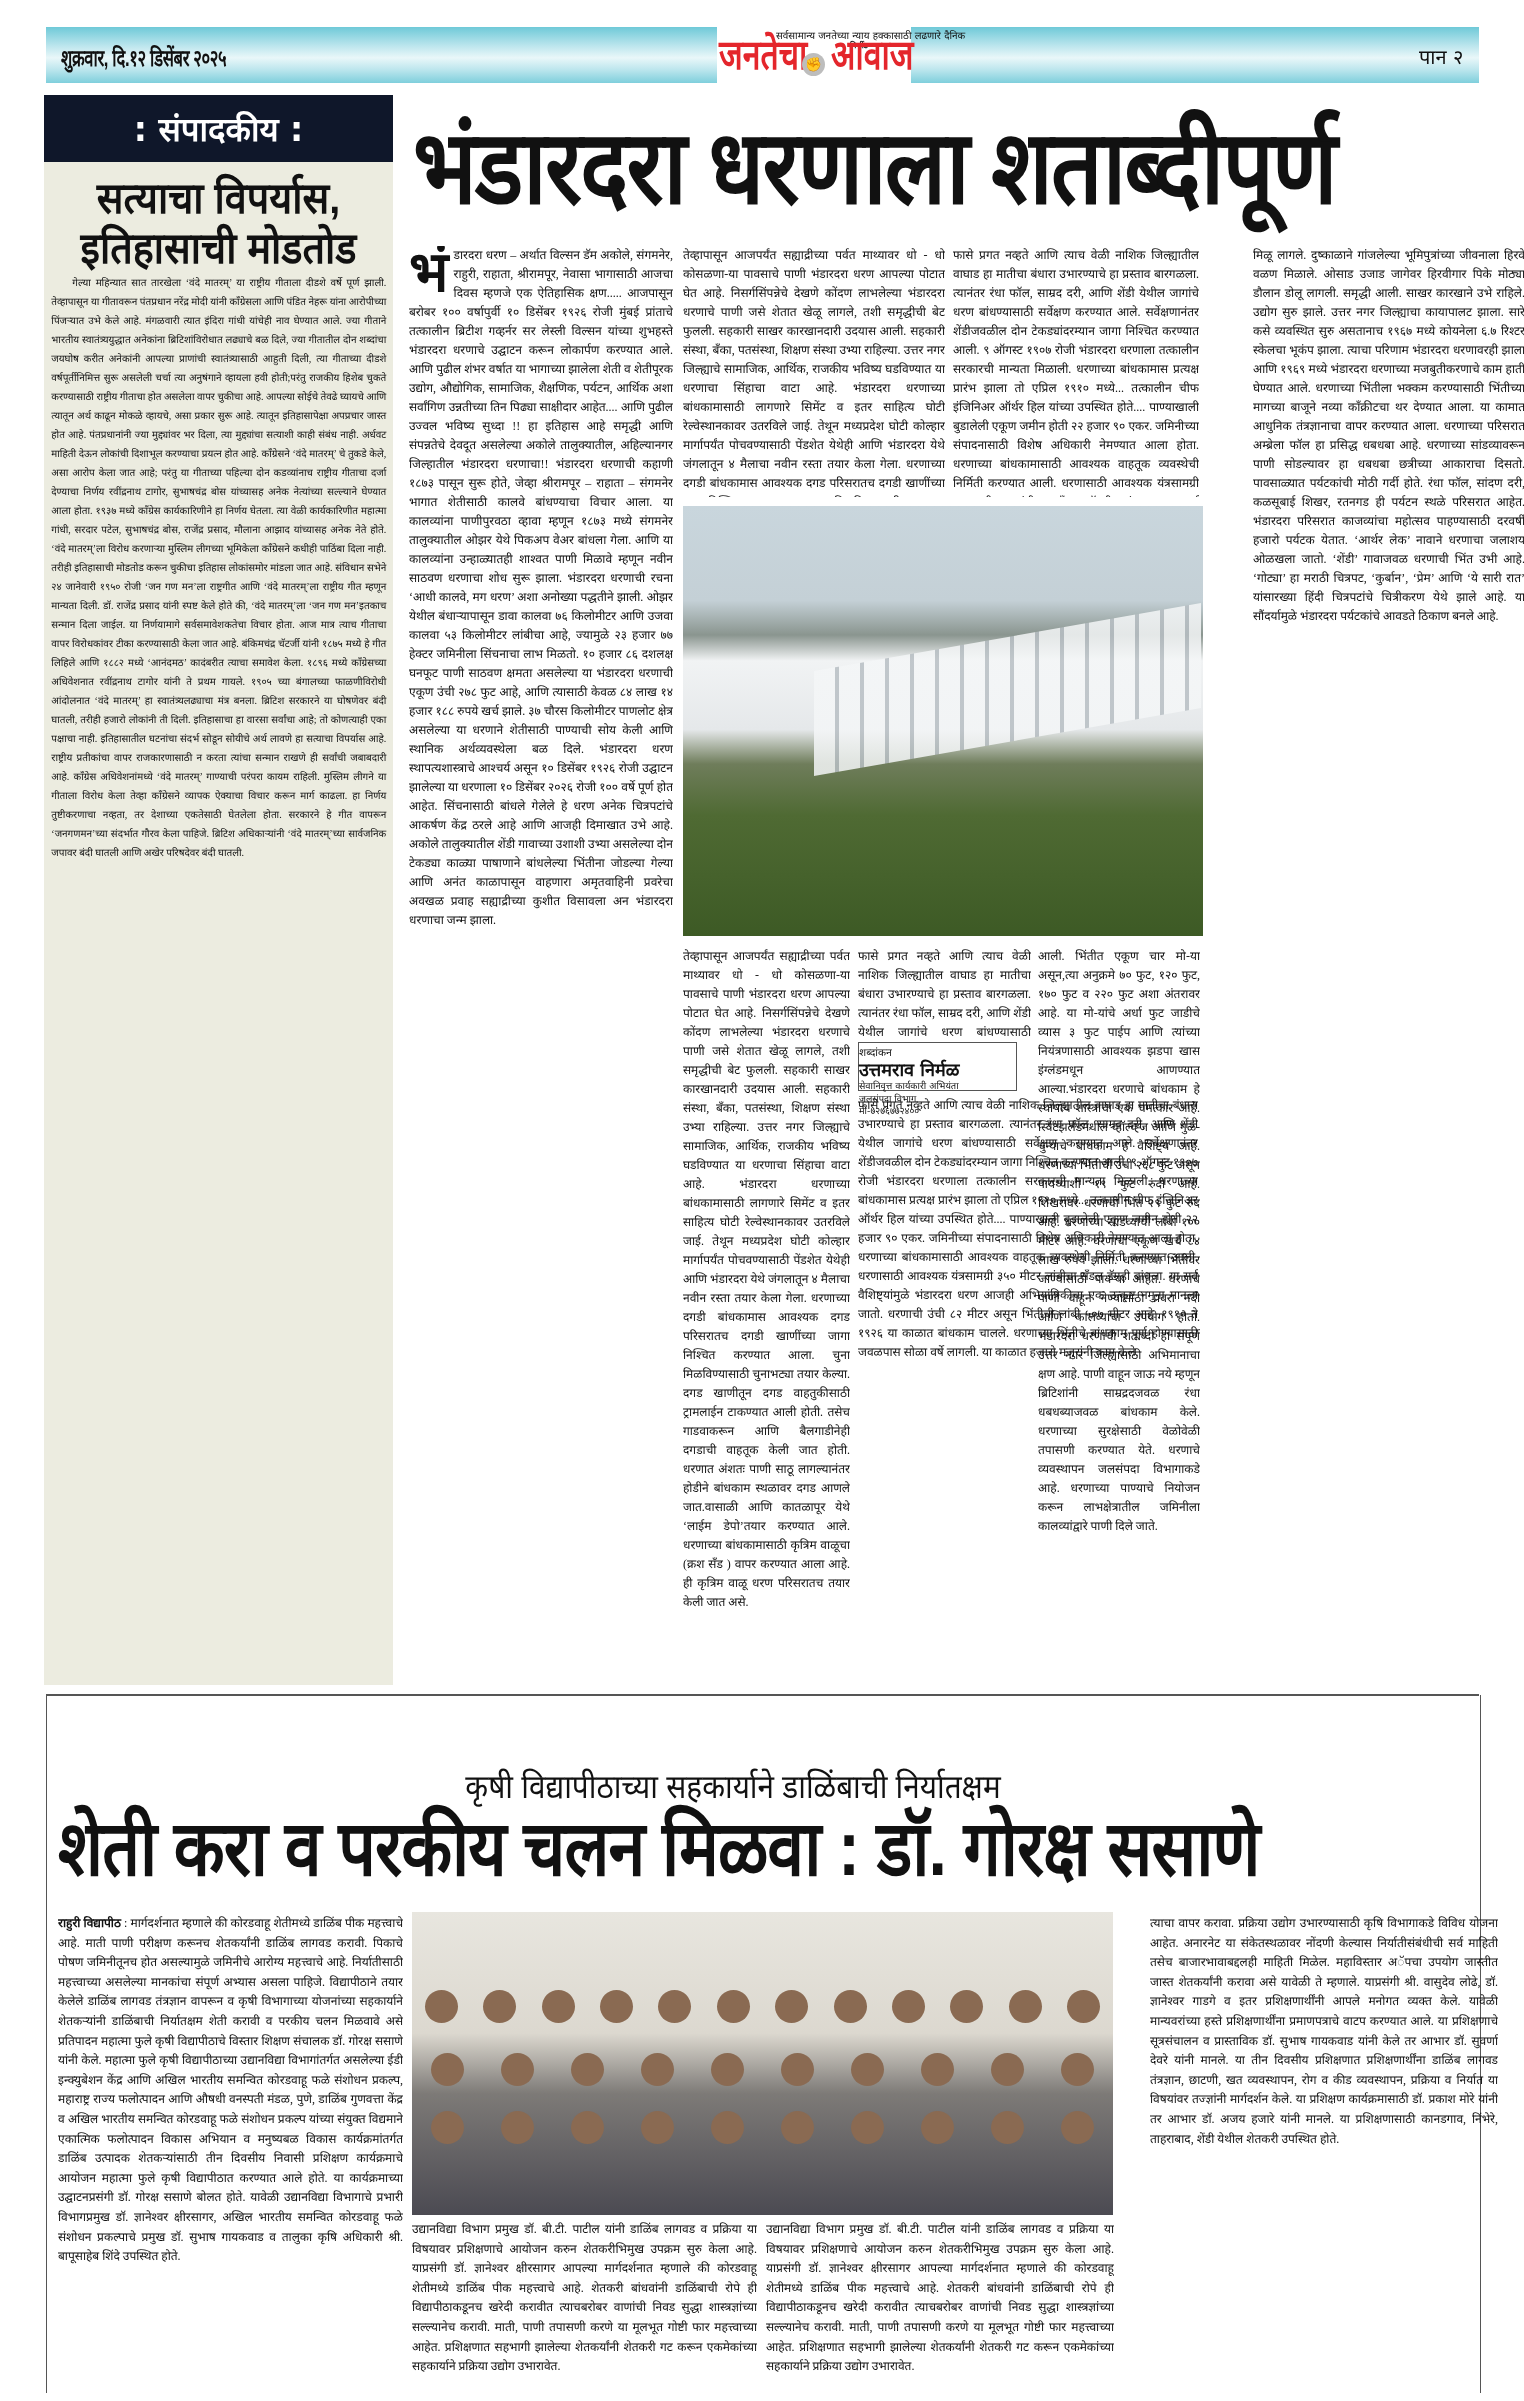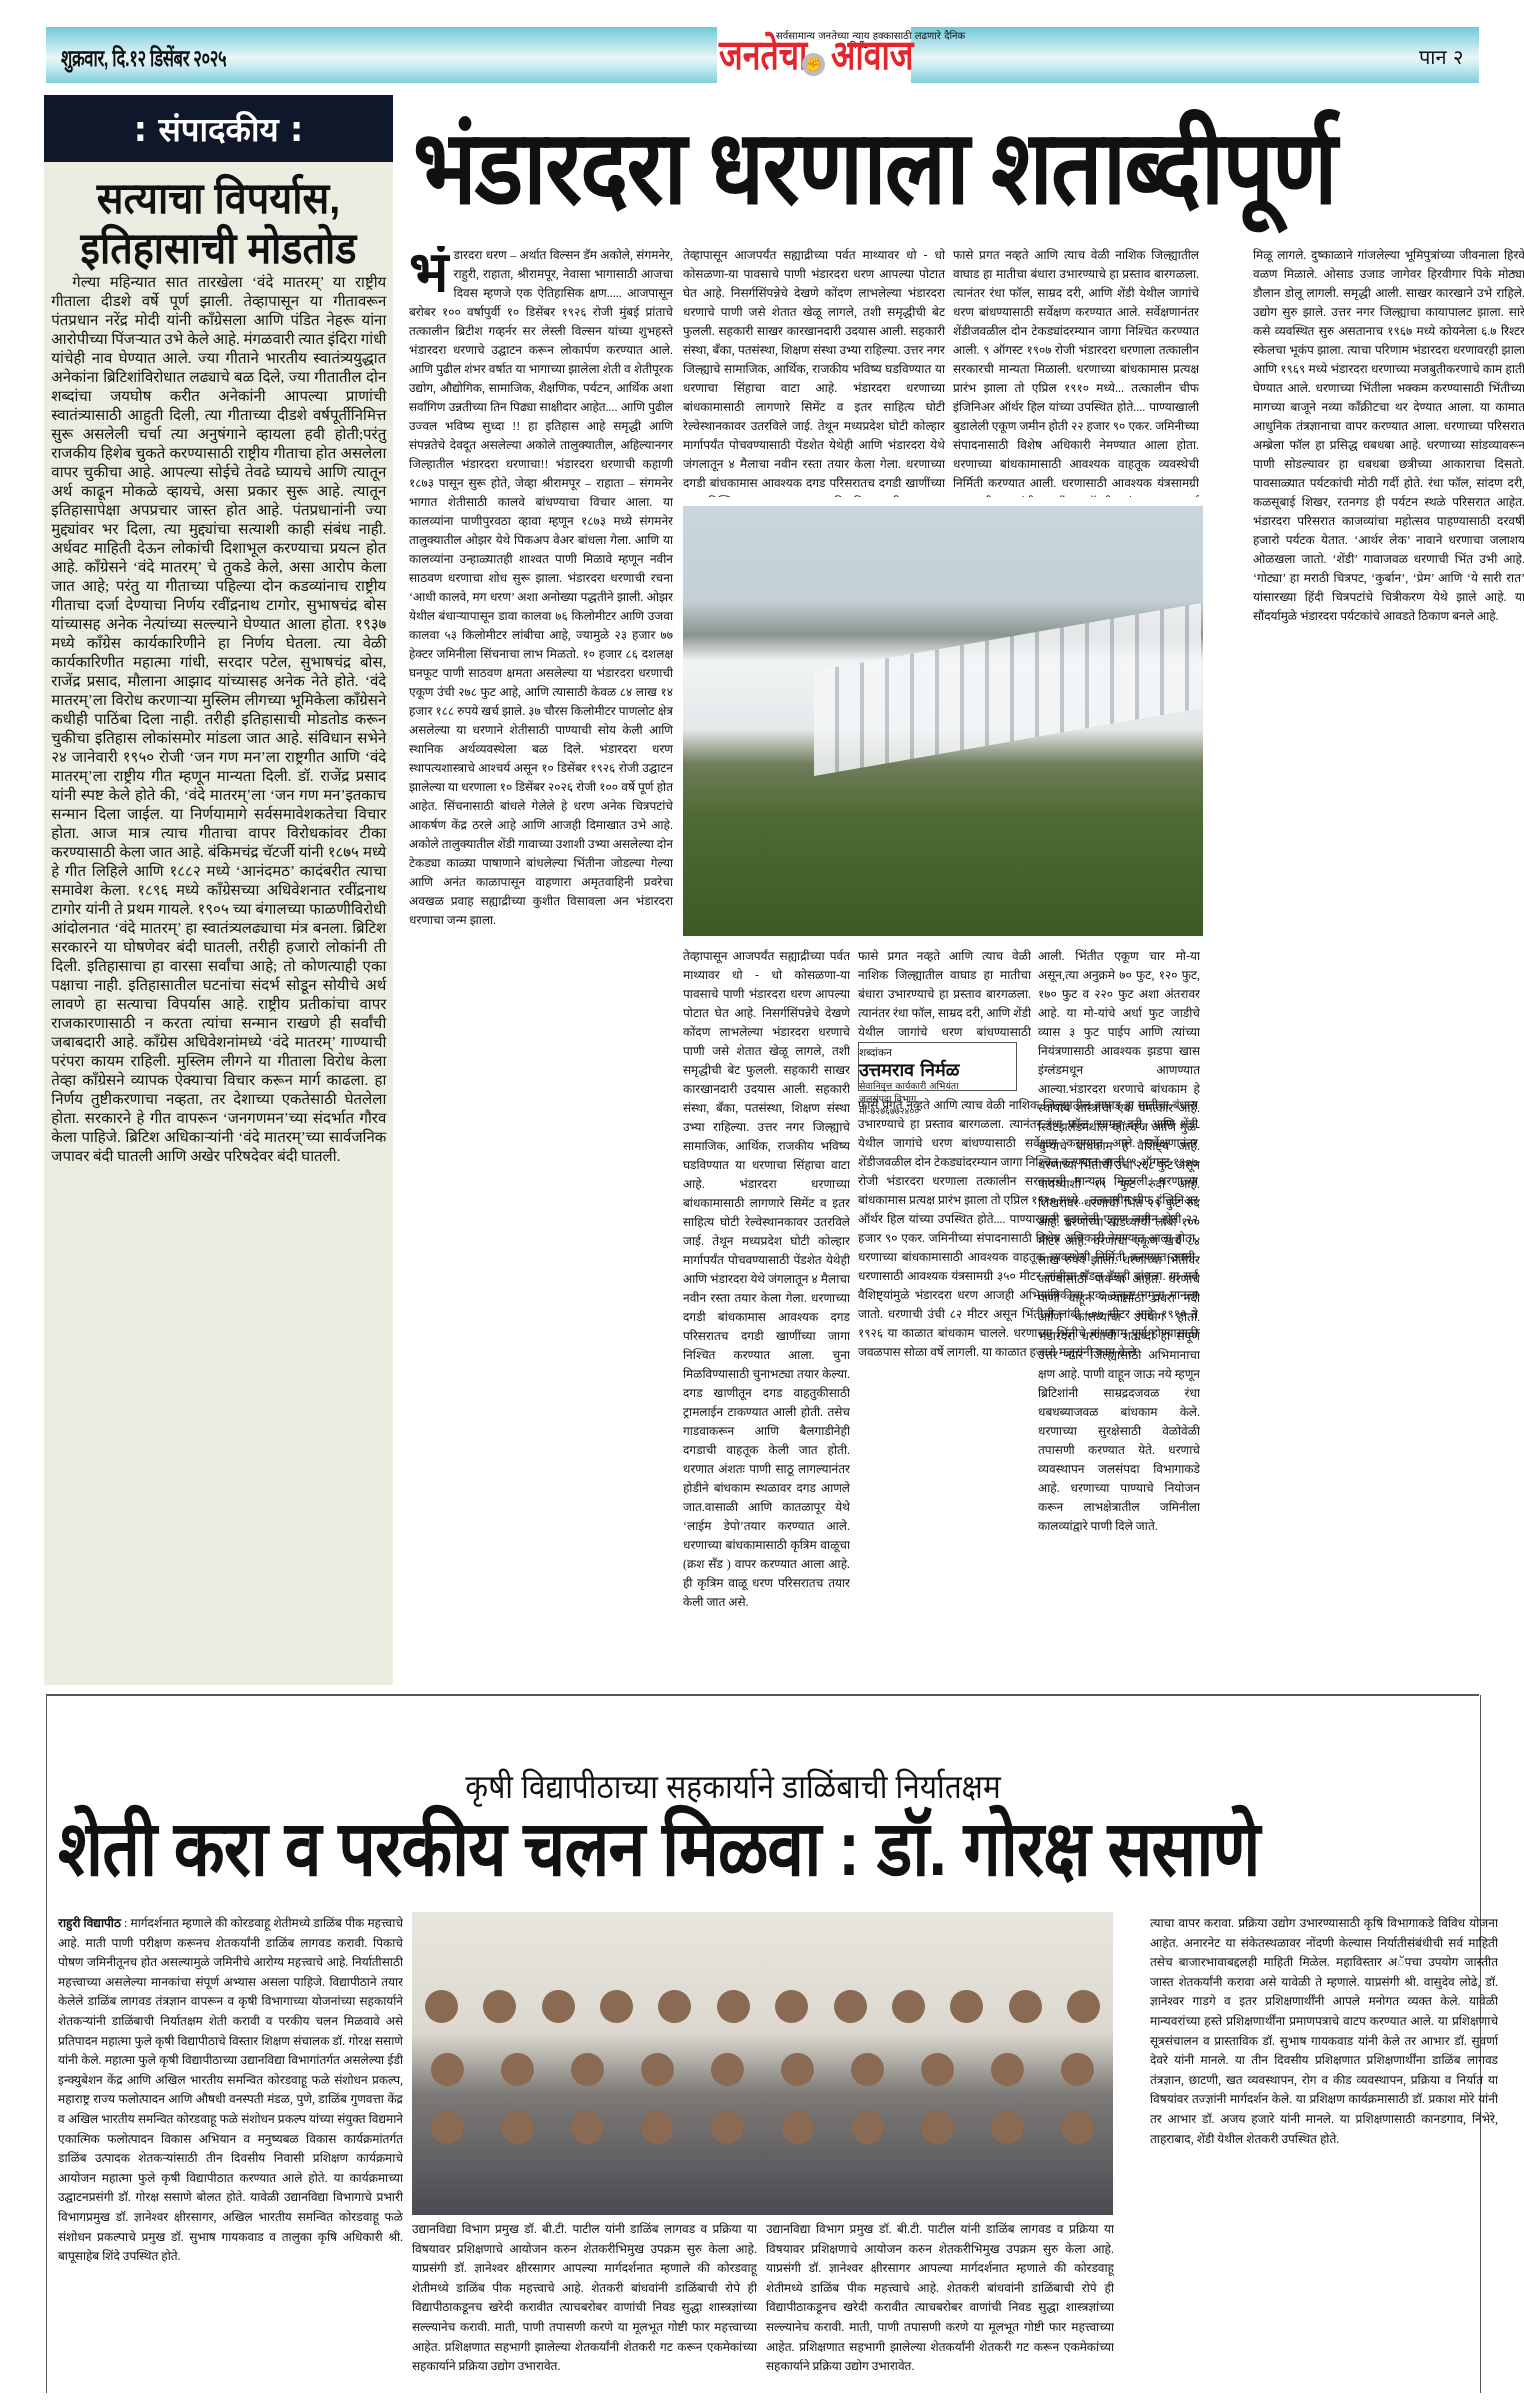--- a/index.html
+++ b/index.html
@@ -21,21 +21,21 @@
   .logo-mid { position:absolute; left:89px; top:15.7px; font-size:7.8px; font-weight:bold;padding-left:44px; }
   .logo-fist { position:absolute; left:85px; top:29px; width:23px; height:23px; border-radius:50%; background:#bdbdbd;
      display:flex; align-items:center; justify-content:center; font-size:13.6px; }
 
   
   .editorial { position:absolute; left:44px; top:95px; width:349px; height:1590px; background:#ecece0; }
   .ed-label { position:absolute; left:0; top:0; width:349px; height:67px; background:#0f172a; color:#fff;
      font-size:33px; font-weight:bold; display:flex; align-items:center; justify-content:center; }
   .ed-title { position:absolute; left:7.3px; top:78px; width:335px; text-align:center; font-size:43px; font-weight:bold;
      line-height:50px; font-family:"Liberation Sans",sans-serif; transform:scaleX(.92); }
-  .ed-body { position:absolute; left:7.3px; top:178px; width:335px; font-size:15px; line-height:19px;
+  .ed-body { position:absolute; left:7.3px; top:178px; width:335px; font-size:10px; line-height:19px;
      text-align:justify; text-indent:21px; font-family:"Liberation Serif",serif; }
 
   
   .main-head { position:absolute; left:413px; top:102px; width:1093px; height:136px; font-size:103px; font-weight:bold;
      line-height:131px; white-space:nowrap; font-family:"Liberation Sans",sans-serif; letter-spacing:-2.1px;
      transform:scaleX(.88); transform-origin:left; }
   .col { position:absolute; font-size:12px; line-height:19px; text-align:justify; font-family:"Liberation Serif",serif; overflow:hidden; }
   .dropcap { float:left; font-size:56px; line-height:44px; font-weight:bold; margin:4.2px 5.2px 0 0; }
   .dam-photo { position:absolute; left:683px; top:506px; width:520px; height:430px; overflow:hidden;
      background:linear-gradient(to bottom,#c9d6dd 0%,#c4d0d6 22%,#8a958f 30%,#f1f3f4 36%,#e5e8ea 52%,#6f7d5b 60%,#4f6a33 72%,#3d5a25 100%); }

